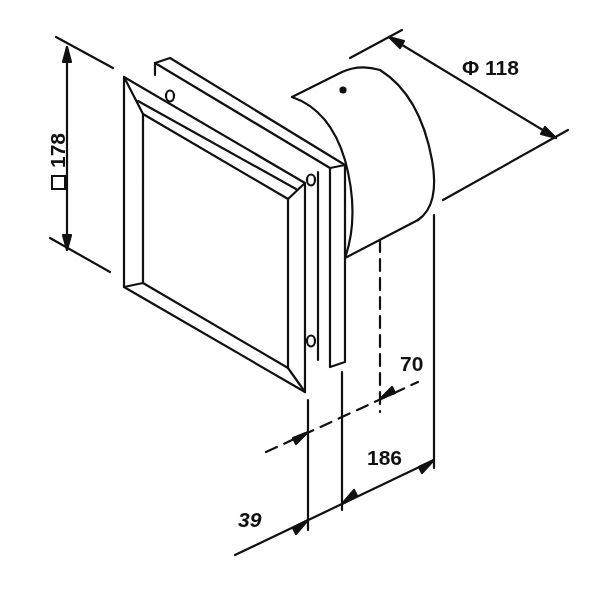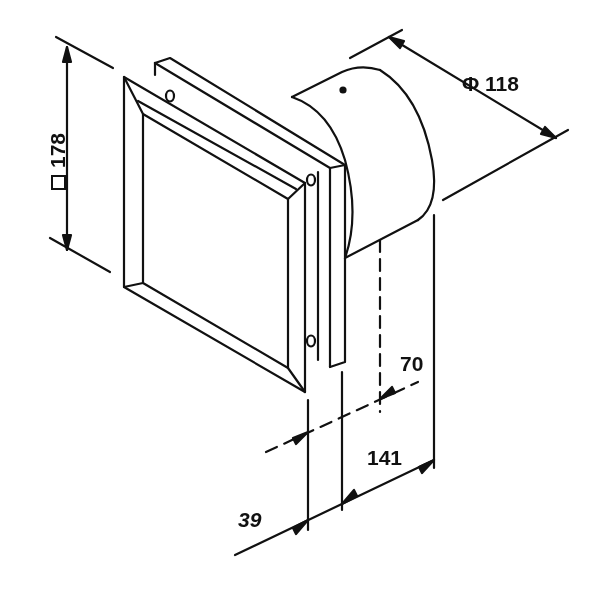--- a/index.html
+++ b/index.html
@@ -74,17 +74,17 @@
       <path d="M235 555 L434 460"></path>
       <path d="M308 520 L293 528 L296 534 Z" fill="#111"></path>
       <path d="M342 504 L357 496 L354 490 Z" fill="#111"></path>
       <path d="M434 460 L419 467 L422 473 Z" fill="#111"></path>
     </g>
   </svg>
 
   <div class="lbl rot" style="left:46px; top:190px;">
     <span class="sq"></span><span>178</span>
   </div>
-  <div class="lbl" style="left:462px; top:72px;text-align:center;">Φ 118</div>
+  <div class="lbl" style="left:462px; top:56px;text-align:center;">Φ 118</div>
   <div class="lbl" style="left:400px; top:352px;">70</div>
-  <div class="lbl" style="left:367px; top:446px;">141</div>
+  <div class="lbl" style="left:367px; top:446px;">186</div>
   <div class="lbl" style="left:238px; top:508px;font-style:italic;">39</div>
 </div>
 
 </body></html>

